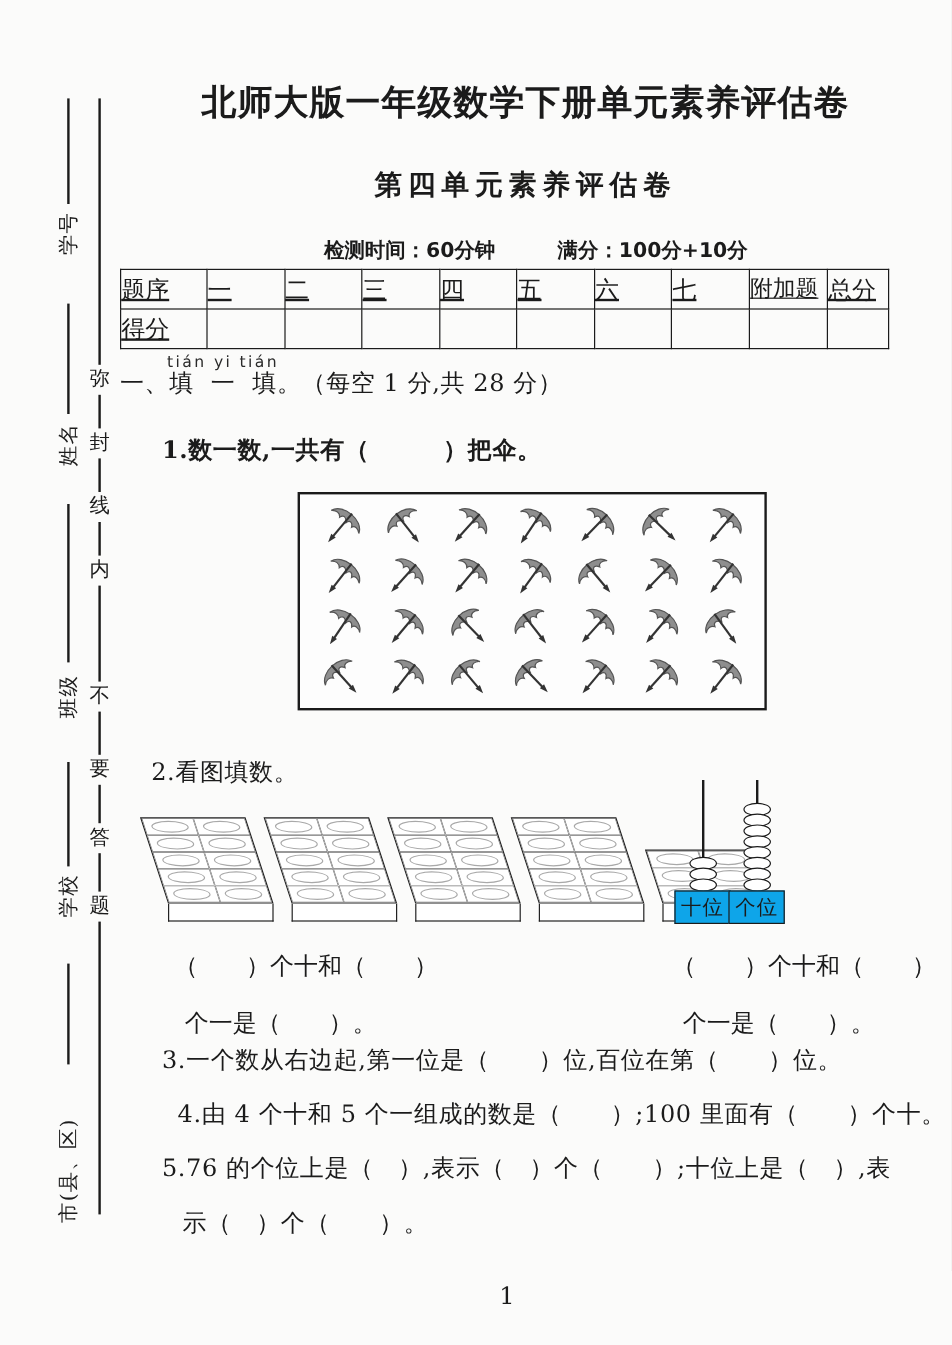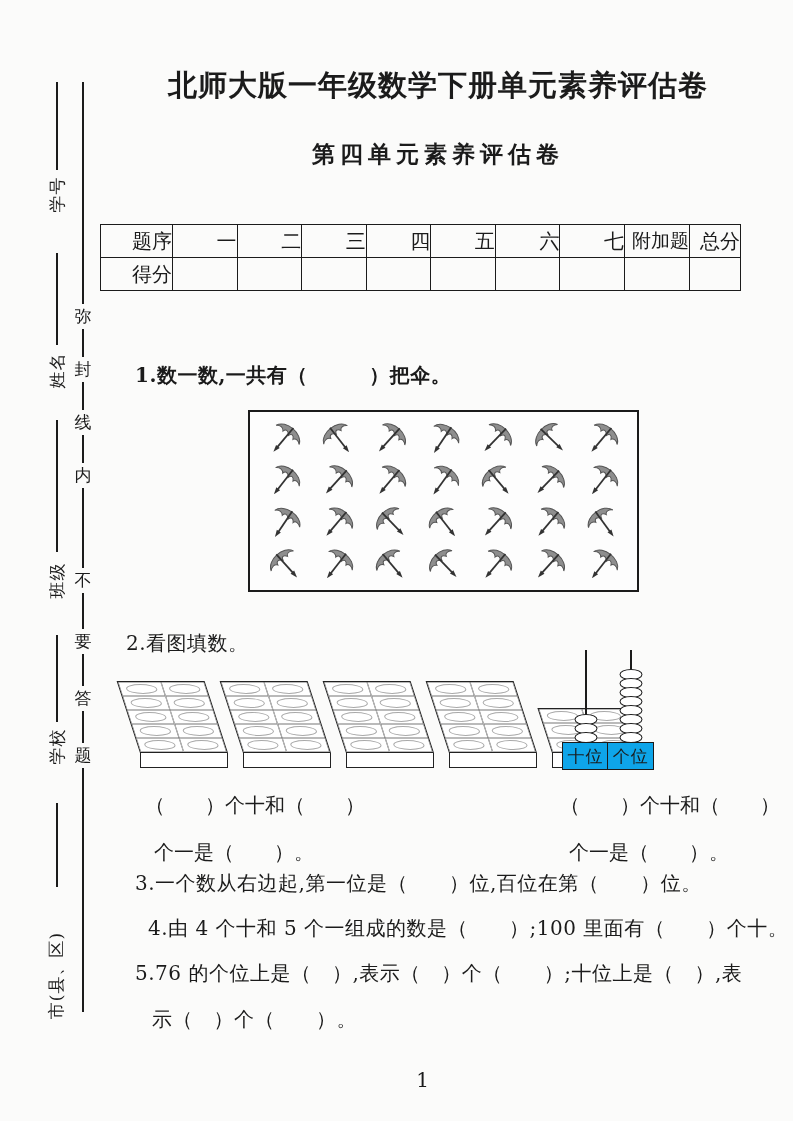--- a/index.html
+++ b/index.html
@@ -32,22 +32,22 @@
   .exam-info{
     position:absolute; top:197px; left:270px; display:flex; gap:52px;
     font-family:"DejaVu Sans", sans-serif; font-weight:bold; font-size:17px;
   }
   
   .score-table{
     position:absolute; top:224px; left:100px; width:641px;
     border-collapse:collapse; table-layout:fixed;
   }
   .score-table td{
-    border:1.6px solid #1b1b1b; height:32px; text-align:right;
-    font-size:20px; padding:0;
+    border:1.6px solid #1b1b1b; height:32px; text-align:left;
+    font-size:20px; padding:0;text-decoration:underline;
   }
   .score-table td:first-child{width:71px;}
   .score-table td:nth-child(9){width:64px; font-size:19px;}
   .score-table td:nth-child(10){width:50px;}
   
   .bodyline{position:absolute; font-size:20px; letter-spacing:0.5px; white-space:nowrap;}
   .section-head{top:296px; left:100px;}
   .section-head ruby rt{
     font-family:"DejaVu Sans", sans-serif; font-size:13px; letter-spacing:2px;
     color:#2a2a2a; font-weight:normal;
@@ -149,20 +149,24 @@
       <div class="seg" style="height: 32px;"></div>
       <div class="seal-char">答</div>
       <div class="seg" style="height: 32px;"></div>
       <div class="seal-char">题</div>
       <div class="seg" style="height: 244px;"></div>
     </div>
 
   <div class="title">北师大版一年级数学下册单元素养评估卷</div>
   <div class="subtitle">第四单元素养评估卷</div>
 
+  <div class="exam-info">
+    <span>检测时间：60分钟</span>
+    <span>满分：100分+10分</span>
+  </div>
 
   <table class="score-table">
       <tbody>
         <tr>
           <td>题序</td>
           <td>一</td>
           <td>二</td>
           <td>三</td>
           <td>四</td>
           <td>五</td>
@@ -179,20 +183,23 @@
           <td></td>
           <td></td>
           <td></td>
           <td></td>
           <td></td>
           <td></td>
         </tr>
       </tbody>
     </table>
 
+  <div class="bodyline section-head">
+    <span>一、</span><ruby><span>填 一 填</span><rt>tián yi tián</rt></ruby><span>。（每空 1 分,共 28 分）</span>
+  </div>
 
   <div class="bodyline q1">1.数一数,一共有（　　　）把伞。</div>
 
   <div class="umb-box">
       <div class="umb-cell">
         <svg width="36" height="38" viewBox="0 0 36 38" style="transform:rotate(40deg)">
           <path d="M3,15 C7,4 29,4 33,15 C30,12 26,12 25,15 C23,11 20,11 19,15 C16,11 13,11 12,15 C10,12 6,12 3,15 Z" fill="#8e8e8e" stroke="#555555" stroke-width="1"></path>
           <line x1="18" y1="6" x2="18" y2="31" stroke="#333" stroke-width="1.8"></line>
           <path d="M18,37 L15.6,30 L20.4,30 Z" fill="#333"></path>
         </svg>

